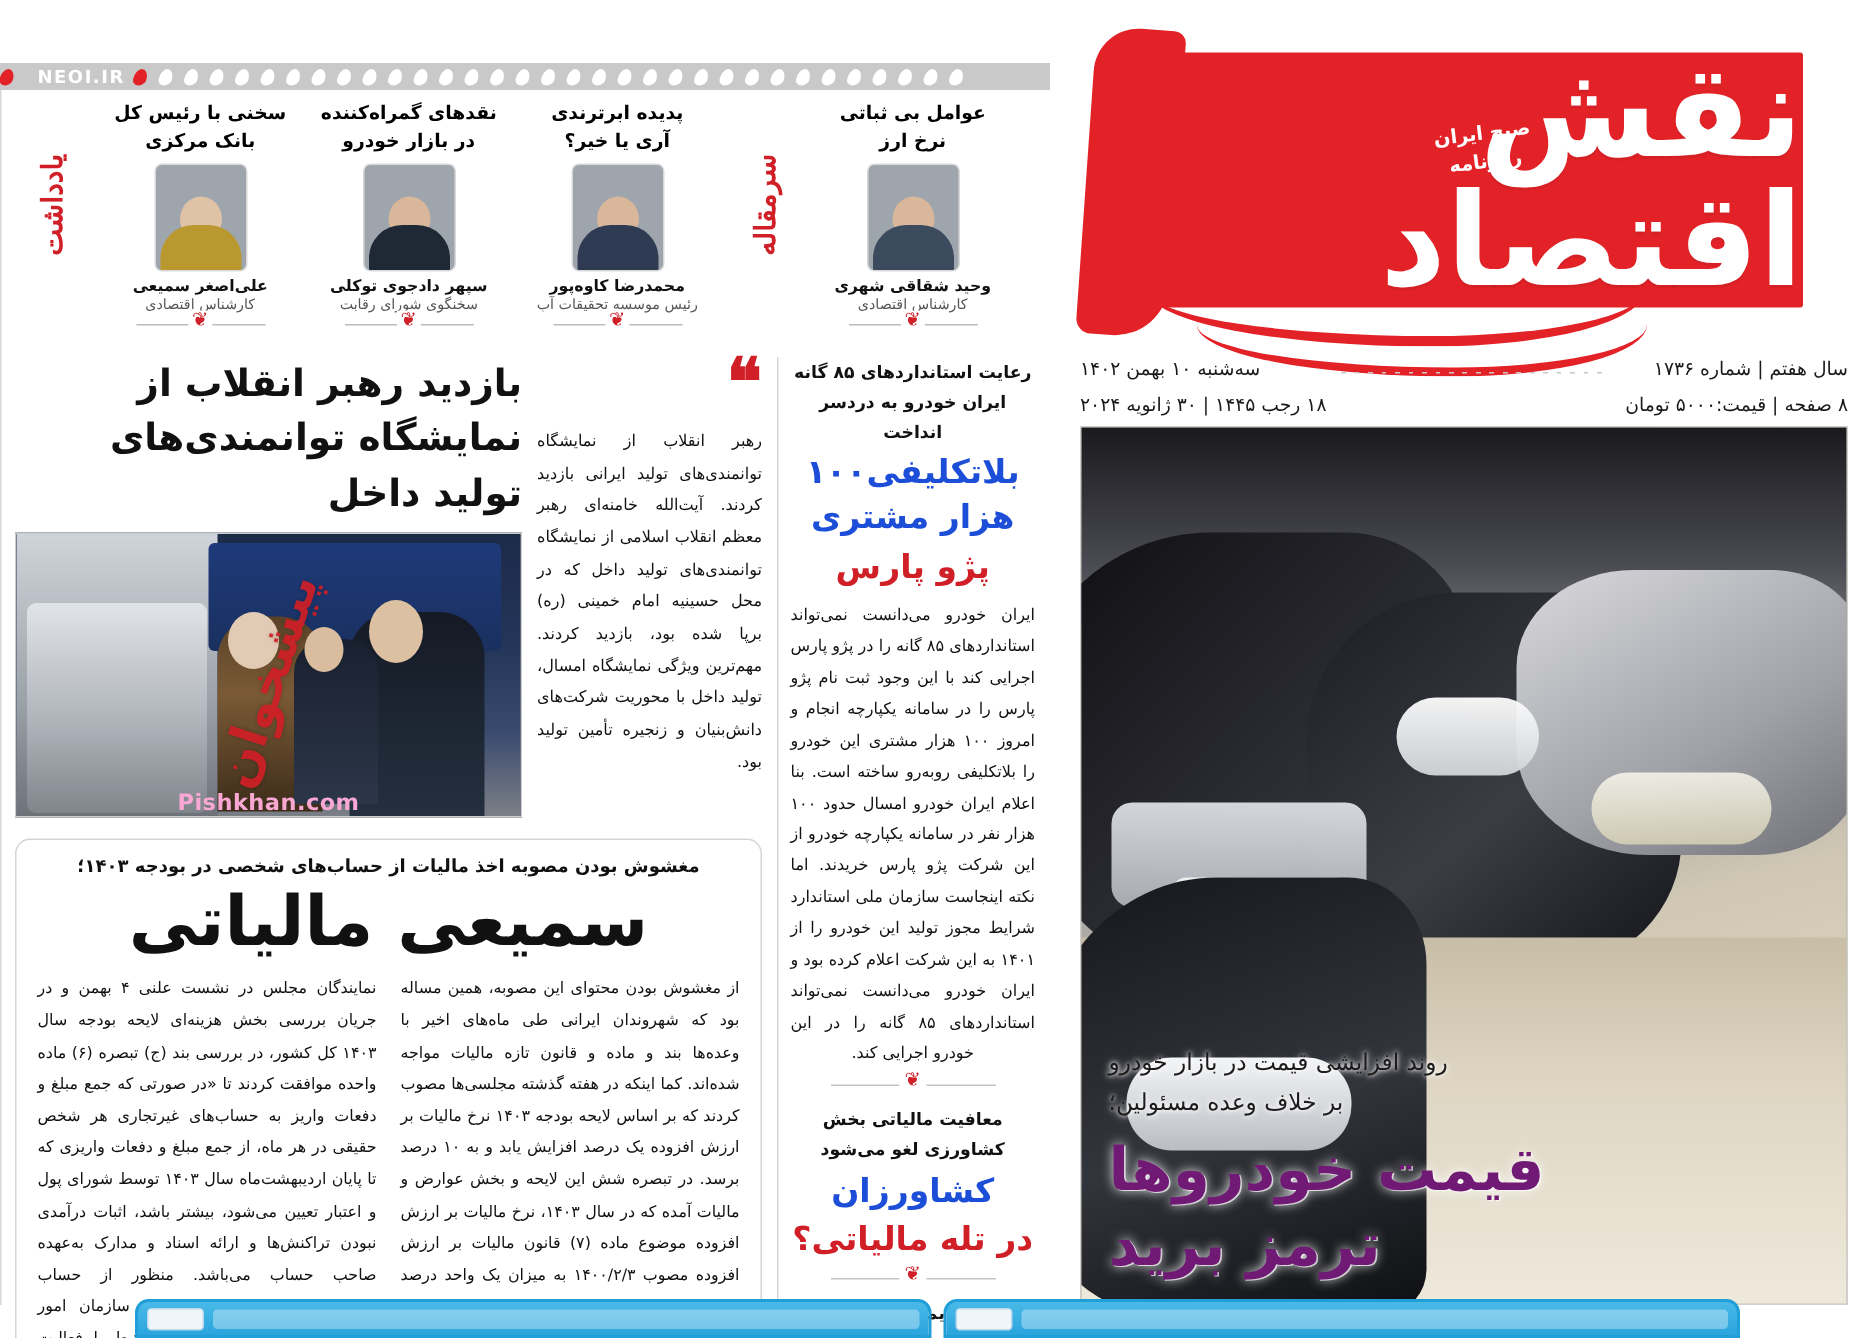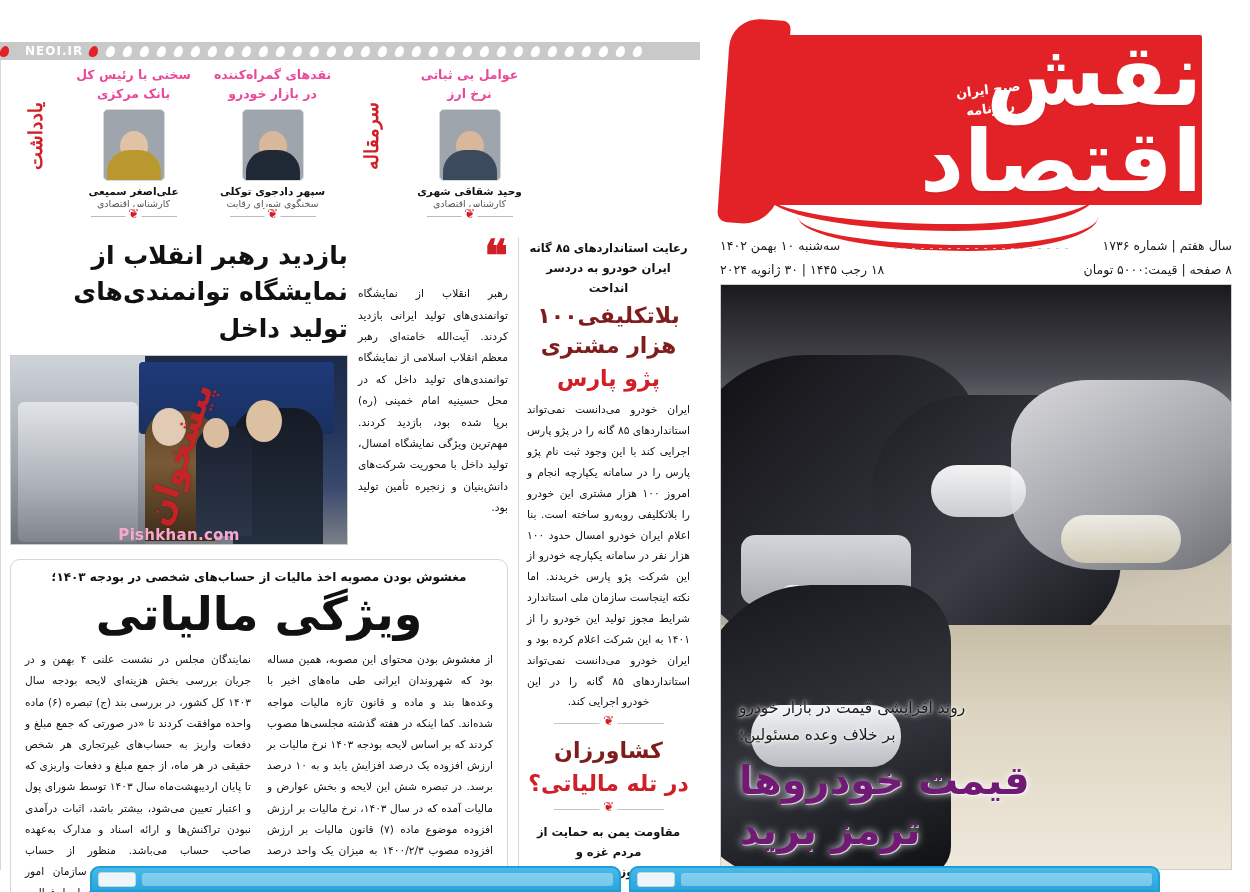--- a/index.html
+++ b/index.html
@@ -156,21 +156,21 @@
   .op-badge .badge-text {
     color:#D01F26; font-size:19px; font-weight:bold;
     transform:rotate(-90deg); white-space:nowrap;
     font-family:"DejaVu Serif","Liberation Serif",serif;
   }
   .op-card {
     flex:none; width:139px; padding:0 4px;
     text-align:center;
   }
   .op-title {
-    font-size:12.5px; font-weight:bold; color:#ec4899; line-height:1.5;
+    font-size:12.5px; font-weight:bold; color:#000000; line-height:1.5;
     min-height:38px;
   }
   .op-photo {
     width:62px; height:72px; margin:5px auto 4px auto;
     border:1px solid #d9d9d9; border-radius:5px;
     background:#9fa5ad; overflow:hidden; position:relative;
   }
   .op-photo .head {
     position:absolute; left:50%; top:30%; transform:translateX(-50%);
     width:28px; height:30px; border-radius:50%; background:#d8b79a;
@@ -205,21 +205,21 @@
   #side-col {
     flex:none; width:182px; padding:0 10px 0 8px;
     border-left:1px solid #d5d5d5;
     text-align:justify;
   }
   .side-kicker {
     font-size:11.5px; font-weight:bold; color:#111; line-height:1.75;
     text-align:center;
   }
   .side-head {
-    font-size:22px; font-weight:bold; color:#7f1d1d; line-height:1.35;
+    font-size:22px; font-weight:bold; color:#1d4ed8; line-height:1.35;
     text-align:center; margin-top:3px;
   }
   .side-head.red { color:#D01F26; }
   .side-body {
     font-size:10.7px; color:#111; line-height:1.95; margin-top:7px;
     text-align:justify; text-align-last:center;
   }
   .side-rule {
     width:110px; height:1px; background:#c4c4c4; margin:10px auto 12px auto;
     position:relative;
@@ -435,20 +435,31 @@
 در بازار خودرو</div>
         <div class="op-photo v3">
           <div class="head"></div>
           <div class="body"></div>
         </div>
         <div class="op-name">سپهر دادجوی توکلی</div>
         <div class="op-role">سخنگوی شورای رقابت</div>
         <div class="op-rule"></div>
       </div>
 
+      <div class="op-card">
+        <div class="op-title" style="white-space: pre-line;">پدیده ابرترندی
+آری یا خیر؟</div>
+        <div class="op-photo v2">
+          <div class="head"></div>
+          <div class="body"></div>
+        </div>
+        <div class="op-name">محمدرضا کاوه‌پور</div>
+        <div class="op-role">رئیس موسسه تحقیقات آب</div>
+        <div class="op-rule"></div>
+      </div>
 
       <div class="op-badge">
         <span class="badge-text">سرمقاله</span>
       </div>
 
       <div class="op-card">
         <div class="op-title" style="white-space: pre-line;">عوامل بی ثباتی
 نرخ ارز</div>
         <div class="op-photo">
           <div class="head"></div>
@@ -483,21 +494,21 @@
             </div>
           </div>
           <div id="lead-right">
             <div id="quote-mark">❝</div>
             <div id="lead-summary">رهبر انقلاب از نمایشگاه توانمندی‌های تولید ایرانی بازدید کردند. آیت‌الله خامنه‌ای رهبر معظم انقلاب اسلامی از نمایشگاه توانمندی‌های تولید داخل که در محل حسینیه امام خمینی (ره) برپا شده بود، بازدید کردند. مهم‌ترین ویژگی نمایشگاه امسال، تولید داخل با محوریت شرکت‌های دانش‌بنیان و زنجیره تأمین تولید بود.</div>
           </div>
         </div>
 
         <div id="tax-box">
           <div id="tax-kicker">مغشوش بودن مصوبه اخذ مالیات از حساب‌های شخصی در بودجه ۱۴۰۳؛</div>
-          <div id="tax-title">ویژگی مالیاتی</div>
+          <div id="tax-title">سمیعی مالیاتی</div>
           <div id="tax-cols">
             <div>نمایندگان مجلس در نشست علنی ۴ بهمن و در جریان بررسی بخش هزینه‌ای لایحه بودجه سال ۱۴۰۳ کل کشور، در بررسی بند (ج) تبصره (۶) ماده واحده موافقت کردند تا «در صورتی که جمع مبلغ و دفعات واریز به حساب‌های غیرتجاری هر شخص حقیقی در هر ماه، از جمع مبلغ و دفعات واریزی که تا پایان اردیبهشت‌ماه سال ۱۴۰۳ توسط شورای پول و اعتبار تعیین می‌شود، بیشتر باشد، اثبات درآمدی نبودن تراکنش‌ها و ارائه اسناد و مدارک به‌عهده صاحب حساب می‌باشد. منظور از حساب غیرتجاری، حسابی است که نزد سازمان امور مالیاتی کشور به‌عنوان حساب مرتبط با فعالیت مؤدی ثبت نشده باشد.» در واقع آنچه باعث جنجال و البته حواشی بسیار شد فارغ</div>
             <div>از مغشوش بودن محتوای این مصوبه، همین مساله بود که شهروندان ایرانی طی ماه‌های اخیر با وعده‌ها بند و ماده و قانون تازه مالیات مواجه شده‌اند. کما اینکه در هفته گذشته مجلسی‌ها مصوب کردند که بر اساس لایحه بودجه ۱۴۰۳ نرخ مالیات بر ارزش افزوده یک درصد افزایش یابد و به ۱۰ درصد برسد. در تبصره شش این لایحه و بخش عوارض و مالیات آمده که در سال ۱۴۰۳، نرخ مالیات بر ارزش افزوده موضوع ماده (۷) قانون مالیات بر ارزش افزوده مصوب ۱۴۰۰/۲/۳ به میزان یک واحد درصد (یک درصد) افزایش می‌یابد تا صرف طرح‌های تملک دارایی‌های سرمایه‌ای با اولویت بازسازی، نوسازی و تجهیز مدارس و دانشگاه‌ها، توسعه زیرساخت‌های حمل‌ونقل و طرح‌های آبرسانی شود.</div>
           </div>
 
         </div>
 
       </div>
 
       <div id="side-col">
@@ -505,20 +516,21 @@
         <div>
           <div class="side-kicker" style="white-space: pre-line;">رعایت استانداردهای ۸۵ گانه
 ایران خودرو به دردسر انداخت</div>
           <div class="side-head">بلاتکلیفی۱۰۰ هزار مشتری</div>
           <div class="side-head red">پژو پارس</div>
           <div class="side-body">ایران خودرو می‌دانست نمی‌تواند استانداردهای ۸۵ گانه را در پژو پارس اجرایی کند با این وجود ثبت نام پژو پارس را در سامانه یکپارچه انجام و امروز ۱۰۰ هزار مشتری این خودرو را بلاتکلیفی روبه‌رو ساخته است. بنا اعلام ایران خودرو امسال حدود ۱۰۰ هزار نفر در سامانه یکپارچه خودرو از این شرکت پژو پارس خریدند. اما نکته اینجاست سازمان ملی استاندارد شرایط مجوز تولید این خودرو را از ۱۴۰۱ به این شرکت اعلام کرده بود و ایران خودرو می‌دانست نمی‌تواند استانداردهای ۸۵ گانه را در این خودرو اجرایی کند.</div>
           <div class="side-rule"></div>
         </div>
 
         <div>
+          <div class="side-kicker">معافیت مالیاتی بخش کشاورزی لغو می‌شود</div>
           <div class="side-head">کشاورزان</div>
           <div class="side-head red">در تله مالیاتی؟</div>
           <div class="side-rule"></div>
         </div>
 
         <div>
           <div class="side-kicker" style="white-space: pre-line;">مقاومت یمن به حمایت از مردم غزه و
 تنبیه متجاوزین ادامه می‌دهد</div>
 
         </div>

